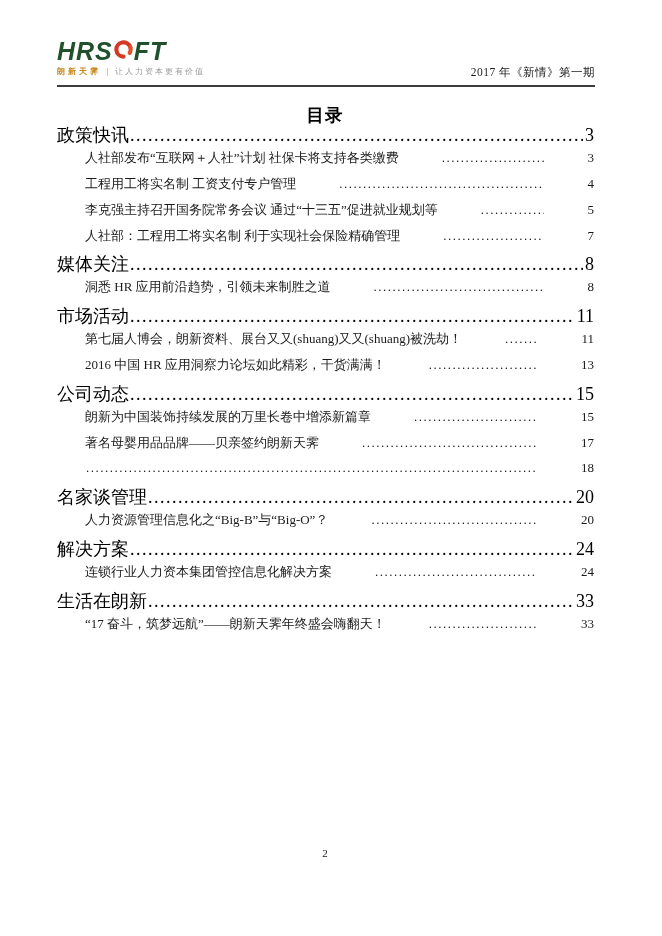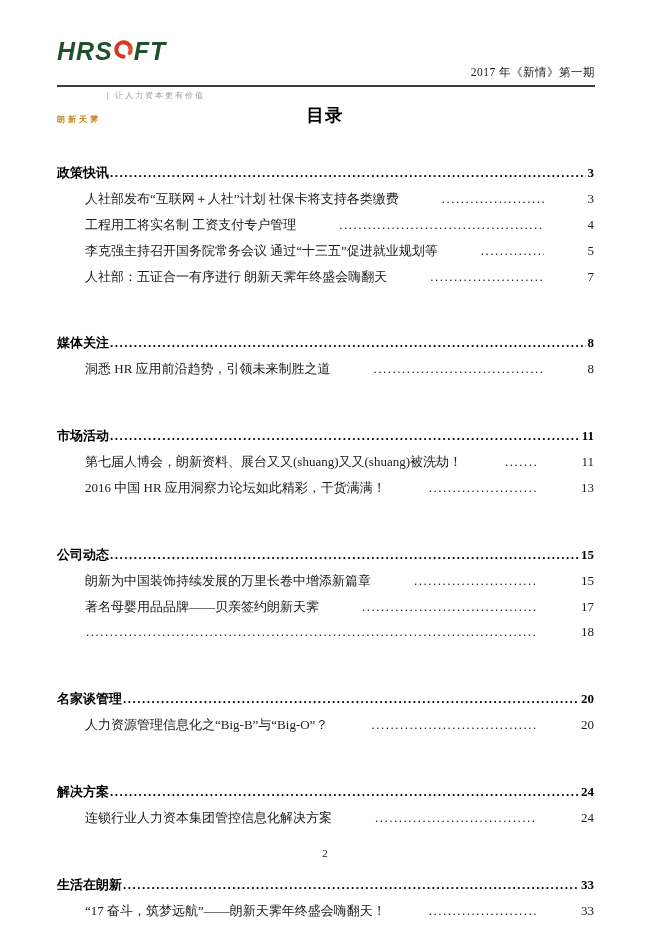--- a/index.html
+++ b/index.html
@@ -25,41 +25,41 @@
     display:flex;align-items:center;
   }
   .logo-text .seg{display:inline-block;}
   .logo-o{display:inline-block;margin:0 1px 2px 1px;}
   .logo-tagline{
     margin-top:3px;
     font-family:"Liberation Sans","DejaVu Sans",sans-serif;
     font-size:8px;line-height:1;white-space:nowrap;
     display:flex;align-items:center;
   }
-  .logo-tagline .brand{font-weight:bold;letter-spacing:3px;margin-top:48px;}
+  .logo-tagline .brand{font-weight:bold;letter-spacing:3px;}
   .logo-tagline .slogan{letter-spacing:2px;margin-left:6px;padding-left:7px;border-left:1px solid #cccccc;}
   .issue{
     position:absolute;right:0;bottom:5px;
     font-size:11.5px;color:#1a1a1a;letter-spacing:0.5px;
   }
   
   .doc-title{
     position:absolute;left:0;right:0;top:91px;
     margin:12px;text-align:center;
     font-size:17.5px;font-weight:bold;color:#000;
     letter-spacing:1px;
   }
   
   .toc{position:absolute;left:57px;right:56px;top:117px;}
   .toc-row{
     display:flex;align-items:baseline;
     height:25.9px;box-sizing:border-box;padding-top:6px;
     font-size:13px;
   }
-  .toc-row.level1{font-weight:bold;color:#000;font-size:13px;margin-top:41px;}
+  .toc-row.level1{font-weight:normal;color:#000;font-size:18px;}
   .toc-row.level2{padding-left:28px;color:#1a1a1a;gap:42px;}
   .toc-label{white-space:nowrap;}
   .leader{
     flex:1;overflow:hidden;white-space:nowrap;
     margin:0 2px 0 1px;letter-spacing:1.5px;
     min-width:10px;
   }
   .leader::after{
     content:"........................................................................................................................................................................................................................................................";
   }
@@ -112,21 +112,21 @@
         <span class="toc-label">工程用工将实名制 工资支付专户管理</span>
         <span class="leader"></span>
         <span class="toc-page">4</span>
       </div>
       <div class="toc-row level2">
         <span class="toc-label">李克强主持召开国务院常务会议 通过“十三五”促进就业规划等</span>
         <span class="leader"></span>
         <span class="toc-page">5</span>
       </div>
       <div class="toc-row level2">
-        <span class="toc-label">人社部：五证合一有序进行 朗新天霁年终盛会嗨翻天</span>
+        <span class="toc-label">人社部：工程用工将实名制 利于实现社会保险精确管理</span>
         <span class="leader"></span>
         <span class="toc-page">7</span>
       </div>
       <div class="toc-row level1">
         <span class="toc-label">媒体关注</span>
         <span class="leader"></span>
         <span class="toc-page">8</span>
       </div>
       <div class="toc-row level2">
         <span class="toc-label">洞悉 HR 应用前沿趋势，引领未来制胜之道</span>

